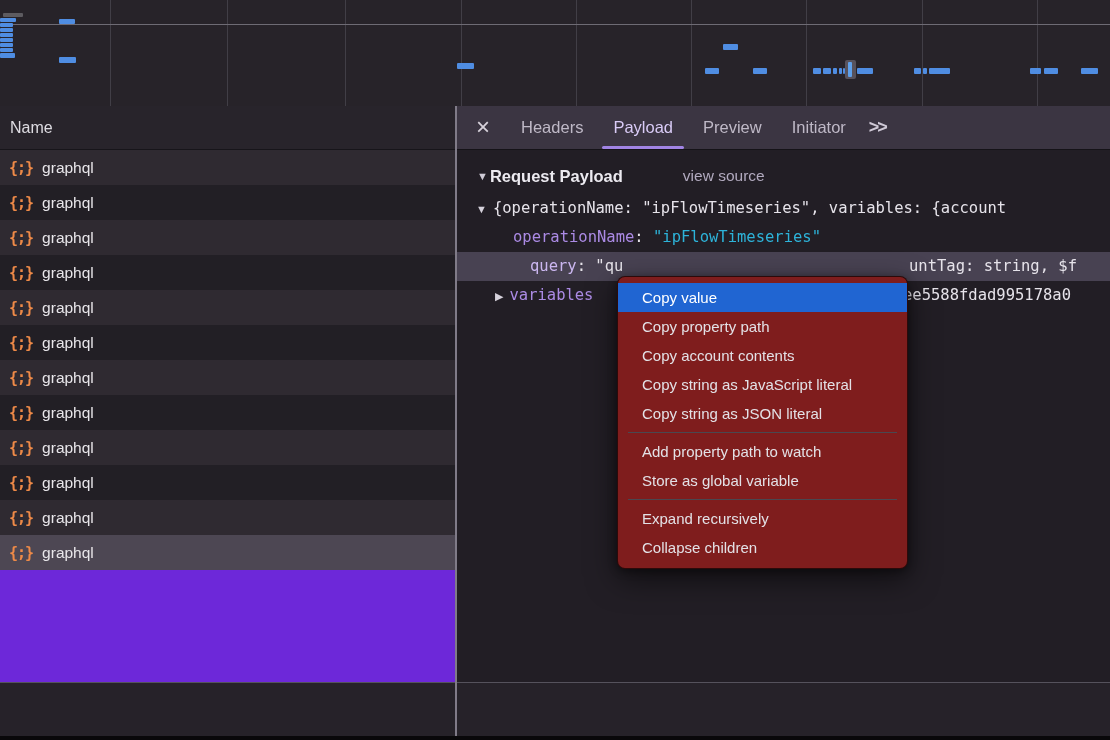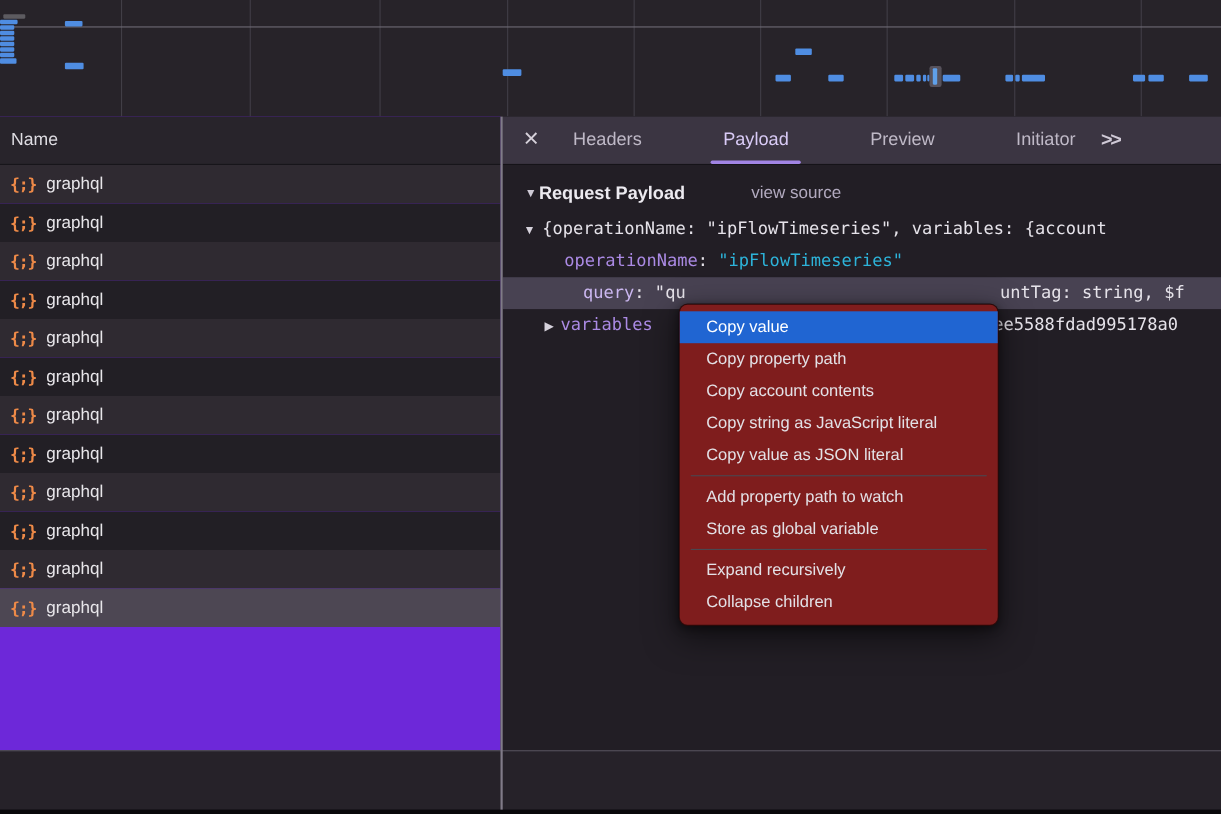--- a/index.html
+++ b/index.html
@@ -191,21 +191,21 @@
           <span>graphql</span>
         </div>
       </div>
   </div>
 
   <div class="pane-divider"></div>
 
   <div class="right-pane">
     <div class="tabbar">
       <span class="close-btn">×</span>
-      <span id="tabs-container" style="display:flex;height:44px;gap:44px;">
+      <span id="tabs-container" style="display:flex;height:44px;">
           <span class="tab">Headers</span>
           <span class="tab active">Payload</span>
           <span class="tab">Preview</span>
           <span class="tab">Initiator</span>
         </span>
       <span class="tab-overflow">&gt;&gt;</span>
     </div>
 
     <div class="payload">
       <div class="section-row">
@@ -237,21 +237,21 @@
   </div>
 
   <div class="footer"></div>
   <div class="bottom-bar"></div>
 
   <div class="context-menu" id="context-menu">
       <div class="menu-item highlighted">Copy value</div>
       <div class="menu-item">Copy property path</div>
       <div class="menu-item">Copy account contents</div>
       <div class="menu-item">Copy string as JavaScript literal</div>
-      <div class="menu-item">Copy value as JSON literal</div>
+      <div class="menu-item">Copy string as JSON literal</div>
       <div class="menu-separator"></div>
       <div class="menu-item">Add property path to watch</div>
       <div class="menu-item">Store as global variable</div>
       <div class="menu-separator"></div>
       <div class="menu-item">Expand recursively</div>
       <div class="menu-item">Collapse children</div>
     </div>
 
 </div>
 

